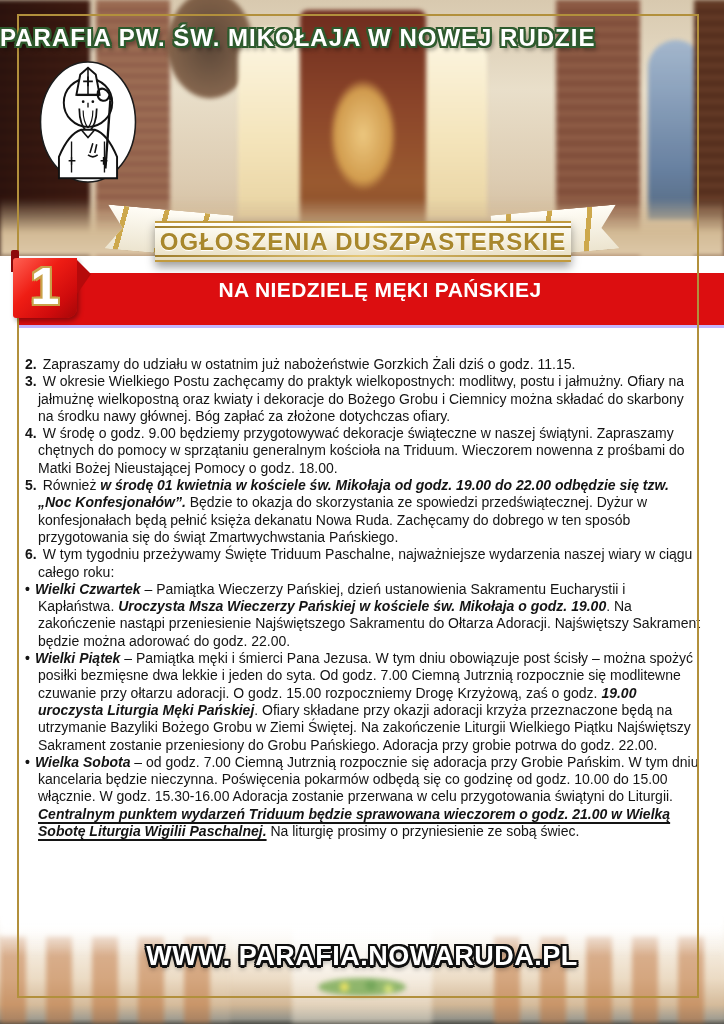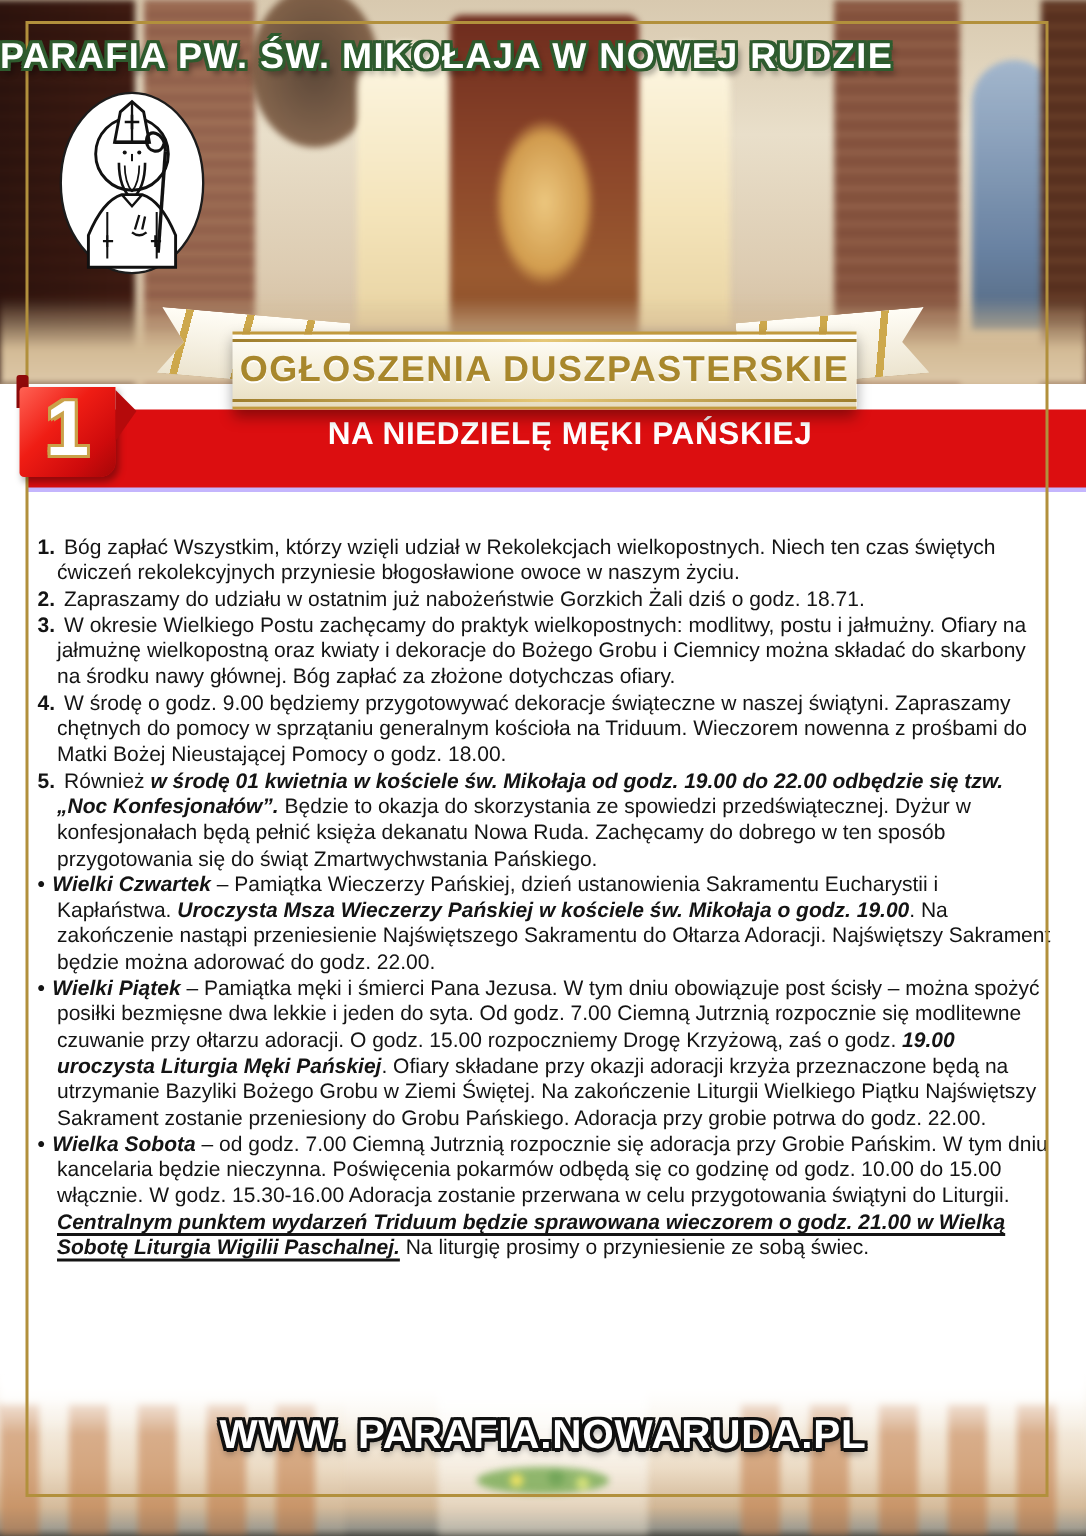--- a/index.html
+++ b/index.html
@@ -60,21 +60,21 @@
   .wing{position:absolute;height:44px;width:126px;top:210px;z-index:6;
     background:
       repeating-linear-gradient(100deg,rgba(201,162,69,0) 0 16px,#cda84c 16px 21px,rgba(201,162,69,0) 21px 40px),
       linear-gradient(180deg,#fffdf6,#ece4cf);
     box-shadow:0 3px 5px rgba(0,0,0,.25);}
   .wing-left{left:106px;transform:rotate(5deg);
     clip-path:polygon(0 0,100% 0,100% 100%,0 100%,13% 50%);}
   .wing-right{left:492px;transform:rotate(-5deg);
     clip-path:polygon(0 0,100% 0,87% 50%,100% 100%,0 100%);}
   .banner-box{
-    position:absolute;left:155px;top:221px;width:416px;height:52px;z-index:7;
+    position:absolute;left:155px;top:221px;width:416px;height:41px;z-index:7;
     background:linear-gradient(180deg,#fffef9 0%,#f4eeda 55%,#e7ddc2 100%);
     border-top:2px solid #c19a3e;border-bottom:2px solid #c19a3e;
     box-shadow:0 1px 0 #fff inset,0 5px 9px rgba(0,0,0,.38);
     display:flex;align-items:center;justify-content:center;box-sizing:border-box;
   }
   .banner-box:before,.banner-box:after{content:"";position:absolute;left:0;width:100%;height:2px;background:linear-gradient(90deg,#9e7d2c,#e6c878,#9e7d2c);}
   .banner-box:before{top:3px;} .banner-box:after{bottom:3px;}
   .banner-label{
     font-size:24px;font-weight:700;letter-spacing:1px;color:#a8872c;white-space:nowrap;
     text-shadow:0 1px 0 #fff;
@@ -189,25 +189,25 @@
   </div>
 
   <div class="bookmark">
     <div class="bm-tab"></div>
     <div class="bm-body"></div>
     <div class="bm-flap"></div>
     <div class="bm-num">1</div>
   </div>
 
   <div class="body-text">
-      <div class="item"><span class="marker num">1.</span><span>Bóg zapłać Wszystkim, którzy wzięli udział w Rekolekcjach wielkopostnych. Niech ten czas świętych ćwiczeń rekolekcyjnych przyniesie błogosławione owoce w naszym życiu.</span></div>
-      <div class="item"><span class="marker num">2.</span><span>Zapraszamy do udziału w ostatnim już nabożeństwie Gorzkich Żali dziś o godz. 18.71.</span></div>
+      <div class="item"><span class="marker num">2.</span><span>Zapraszamy do udziału w ostatnim już nabożeństwie Gorzkich Żali dziś o godz. 11.15.</span></div>
       <div class="item"><span class="marker num">3.</span><span>W okresie Wielkiego Postu zachęcamy do praktyk wielkopostnych: modlitwy, postu i jałmużny. Ofiary na jałmużnę wielkopostną oraz kwiaty i dekoracje do Bożego Grobu i Ciemnicy można składać do skarbony na środku nawy głównej. Bóg zapłać za złożone dotychczas ofiary.</span></div>
       <div class="item"><span class="marker num">4.</span><span>W środę o godz. 9.00 będziemy przygotowywać dekoracje świąteczne w naszej świątyni. Zapraszamy chętnych do pomocy w sprzątaniu generalnym kościoła na Triduum. Wieczorem nowenna z prośbami do Matki Bożej Nieustającej Pomocy o godz. 18.00.</span></div>
       <div class="item"><span class="marker num">5.</span><span>Również </span><span class="b">w środę 01 kwietnia w kościele św. Mikołaja od godz. 19.00 do 22.00 odbędzie się tzw. „Noc Konfesjonałów”.</span><span> Będzie to okazja do skorzystania ze spowiedzi przedświątecznej. Dyżur w konfesjonałach będą pełnić księża dekanatu Nowa Ruda. Zachęcamy do dobrego w ten sposób przygotowania się do świąt Zmartwychwstania Pańskiego.</span></div>
+      <div class="item"><span class="marker num">6.</span><span>W tym tygodniu przeżywamy Święte Triduum Paschalne, najważniejsze wydarzenia naszej wiary w ciągu całego roku:</span></div>
       <div class="item"><span class="marker bul">•</span><span class="b">Wielki Czwartek</span><span> – Pamiątka Wieczerzy Pańskiej, dzień ustanowienia Sakramentu Eucharystii i Kapłaństwa. </span><span class="b">Uroczysta Msza Wieczerzy Pańskiej w kościele św. Mikołaja o godz. 19.00</span><span>. Na zakończenie nastąpi przeniesienie Najświętszego Sakramentu do Ołtarza Adoracji. Najświętszy Sakrament będzie można adorować do godz. 22.00.</span></div>
       <div class="item"><span class="marker bul">•</span><span class="b">Wielki Piątek</span><span> – Pamiątka męki i śmierci Pana Jezusa. W tym dniu obowiązuje post ścisły – można spożyć posiłki bezmięsne dwa lekkie i jeden do syta. Od godz. 7.00 Ciemną Jutrznią rozpocznie się modlitewne czuwanie przy ołtarzu adoracji. O godz. 15.00 rozpoczniemy Drogę Krzyżową, zaś o godz. </span><span class="b">19.00 uroczysta Liturgia Męki Pańskiej</span><span>. Ofiary składane przy okazji adoracji krzyża przeznaczone będą na utrzymanie Bazyliki Bożego Grobu w Ziemi Świętej. Na zakończenie Liturgii Wielkiego Piątku Najświętszy Sakrament zostanie przeniesiony do Grobu Pańskiego. Adoracja przy grobie potrwa do godz. 22.00.</span></div>
       <div class="item"><span class="marker bul">•</span><span class="b">Wielka Sobota</span><span> – od godz. 7.00 Ciemną Jutrznią rozpocznie się adoracja przy Grobie Pańskim. W tym dniu kancelaria będzie nieczynna. Poświęcenia pokarmów odbędą się co godzinę od godz. 10.00 do 15.00 włącznie. W godz. 15.30-16.00 Adoracja zostanie przerwana w celu przygotowania świątyni do Liturgii. </span><span class="b u">Centralnym punktem wydarzeń Triduum będzie sprawowana wieczorem o godz. 21.00 w Wielką Sobotę Liturgia Wigilii Paschalnej.</span><span> Na liturgię prosimy o przyniesienie ze sobą świec.</span></div>
     </div>
 
   <div class="footer-photo">
     <div class="decor fp-pews-l"></div>
     <div class="decor fp-pews-r"></div>
     <div class="decor fp-aisle"></div>
     <div class="decor fp-flowers"></div>

